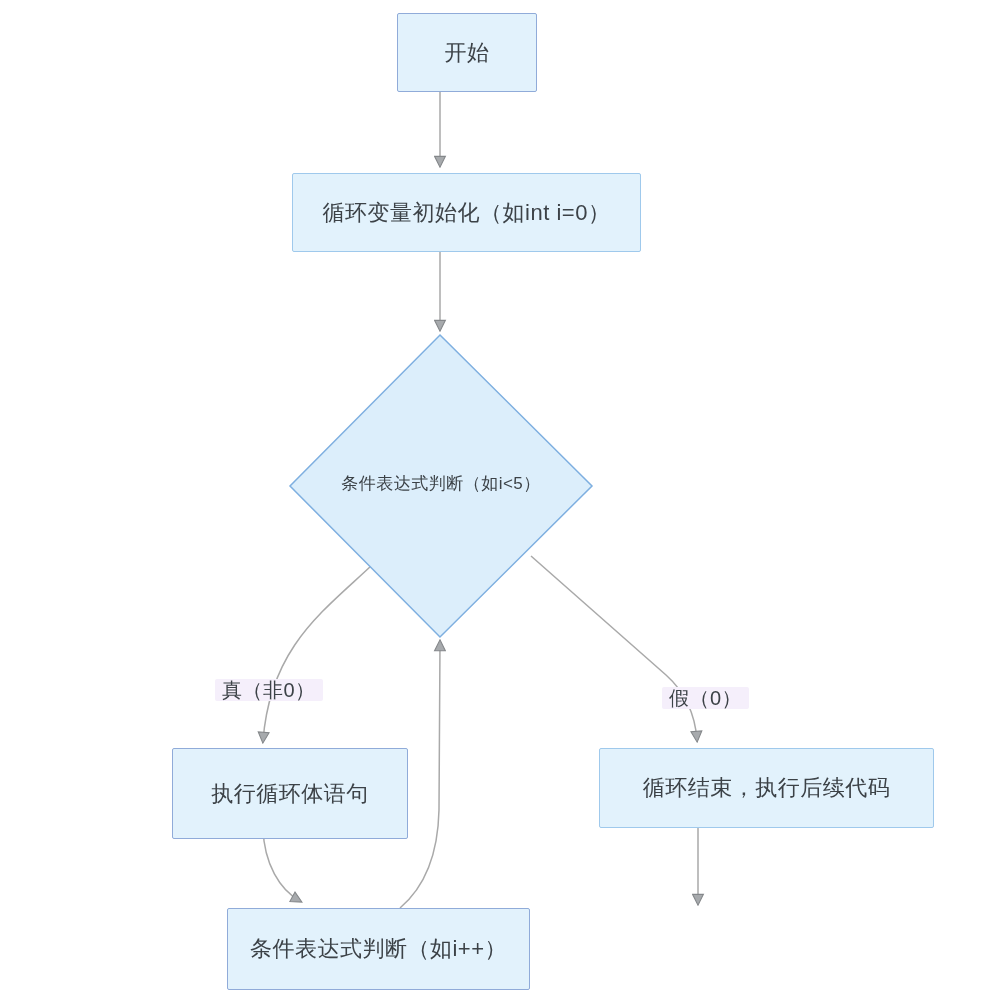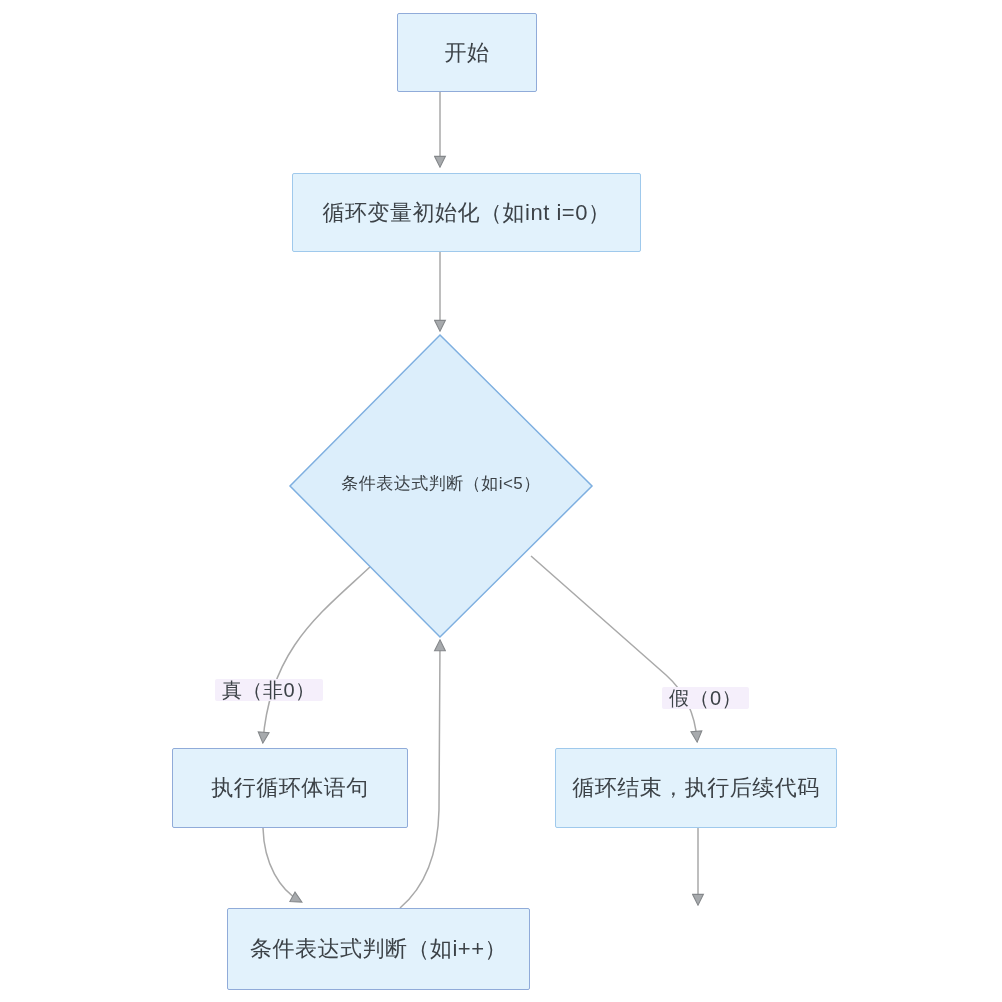--- a/index.html
+++ b/index.html
@@ -72,25 +72,25 @@
   <div class="node light" style="left:265px;top:173px;width:349px;height:79px">
     <span>循环变量初始化（如int i=0）</span>
   </div>
 
   <div class="diamond-text">条件表达式判断（如i&lt;5）</div>
 
   <div class="edge-label" style="left:215px;top:679px">真（非0）</div>
 
   <div class="edge-label" style="left:662px;top:687px">假（0）</div>
 
-  <div class="node" style="left:145px;top:748px;width:236px;height:80px">
+  <div class="node" style="left:145px;top:748px;width:236px;height:91px">
     <span>执行循环体语句</span>
   </div>
 
-  <div class="node light" style="left:528px;top:748px;width:282px;height:80px">
+  <div class="node light" style="left:572px;top:748px;width:335px;height:80px">
     <span>循环结束，执行后续代码</span>
   </div>
 
   <div class="node" style="left:200px;top:908px;width:303px;height:82px">
     <span>条件表达式判断（如i++）</span>
   </div>
 
 
 </div>
 

